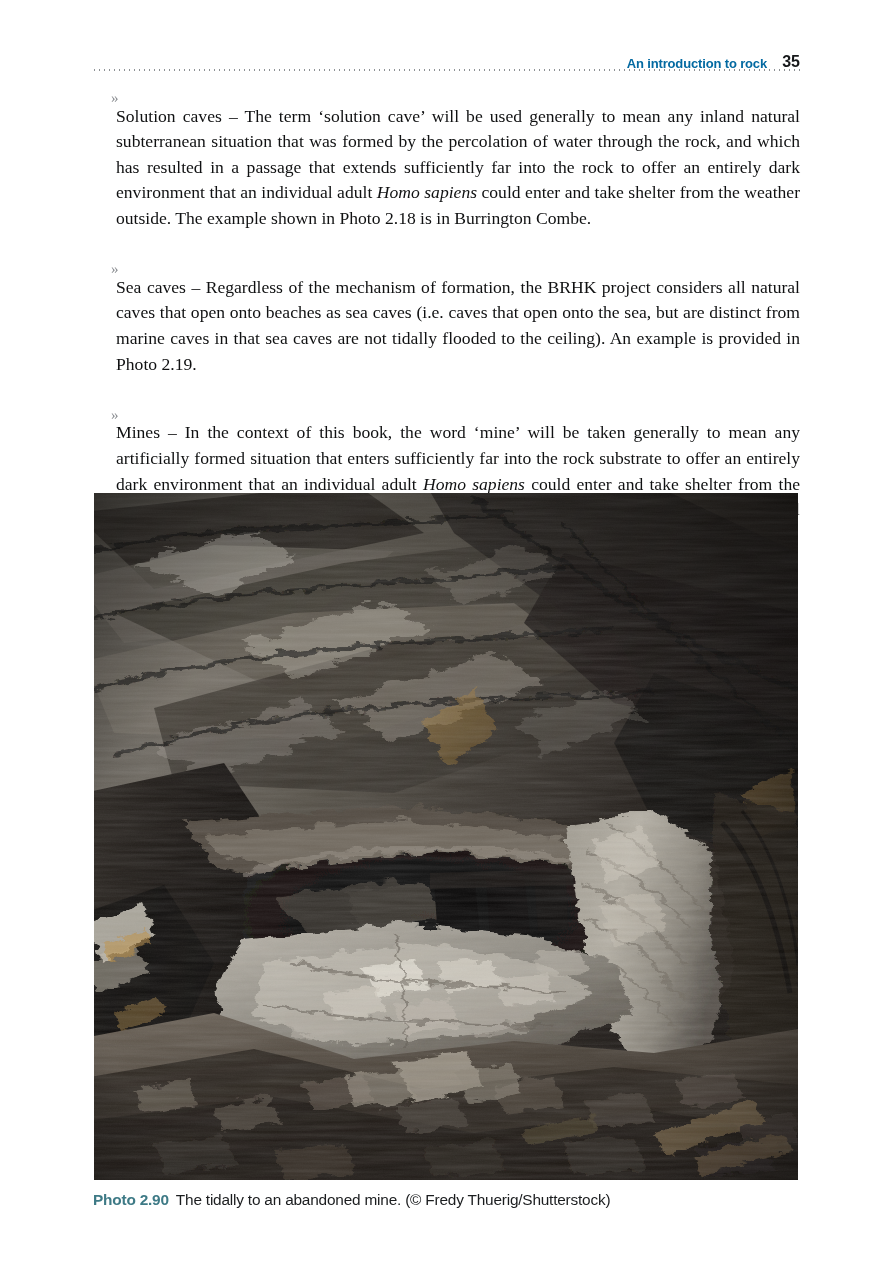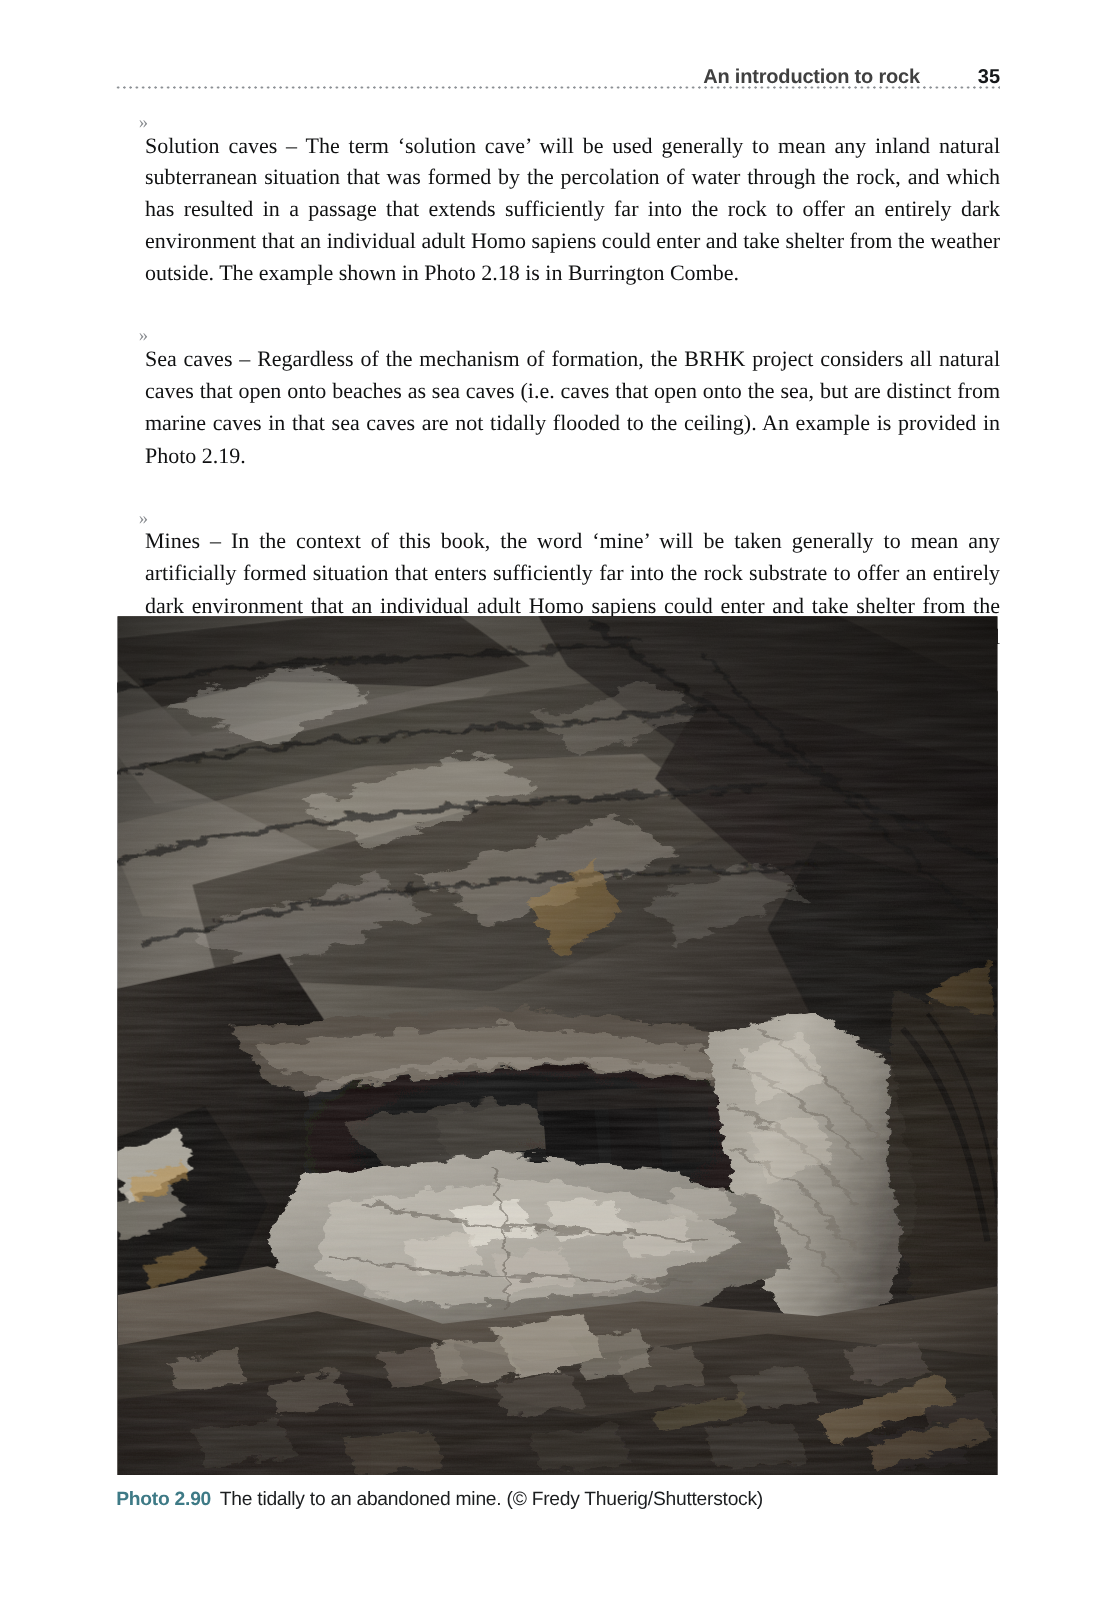--- a/index.html
+++ b/index.html
@@ -22,32 +22,32 @@
     left: 92px;
     top: 44px;
     width: 708px;
     height: 26px;
     display: flex;
     align-items: flex-end;
     justify-content: flex-end;
     font-family: "Liberation Sans", sans-serif;
   }
   .header-title {
-    font-size: 16px;
+    font-size: 13px;
     font-weight: bold;
     letter-spacing: -0.15px;
-    color: #404040;
+    color: #0369a1;
     line-height: 1;
   }
   .header-page-number {
     font-size: 16px;
     font-weight: bold;
     color: #16181a;
     line-height: 1;
-    margin-left: 42px;
+    margin-left: 11px;
     min-width: 22px;
     text-align: right;
   }
   .header-rule {
     position: absolute;
     left: 92px;
     top: 69px;
     width: 708px;
     height: 2px;
     background-image: radial-gradient(circle, #8d9195 0.9px, rgba(255,255,255,0) 1px);
@@ -82,20 +82,21 @@
     line-height: 25.6px;
     text-align: justify;
     text-justify: inter-word;
     color: #101112;
     hyphens: none;
   }
   .bullet-text .lead {
     font-weight: normal;
   }
   .bullet-text .it {
+    font-style: italic;
   }
 
   
   .photo-frame {
     position: absolute;
     left: 94px;
     top: 493px;
     width: 704px;
     height: 687px;
     overflow: hidden;

